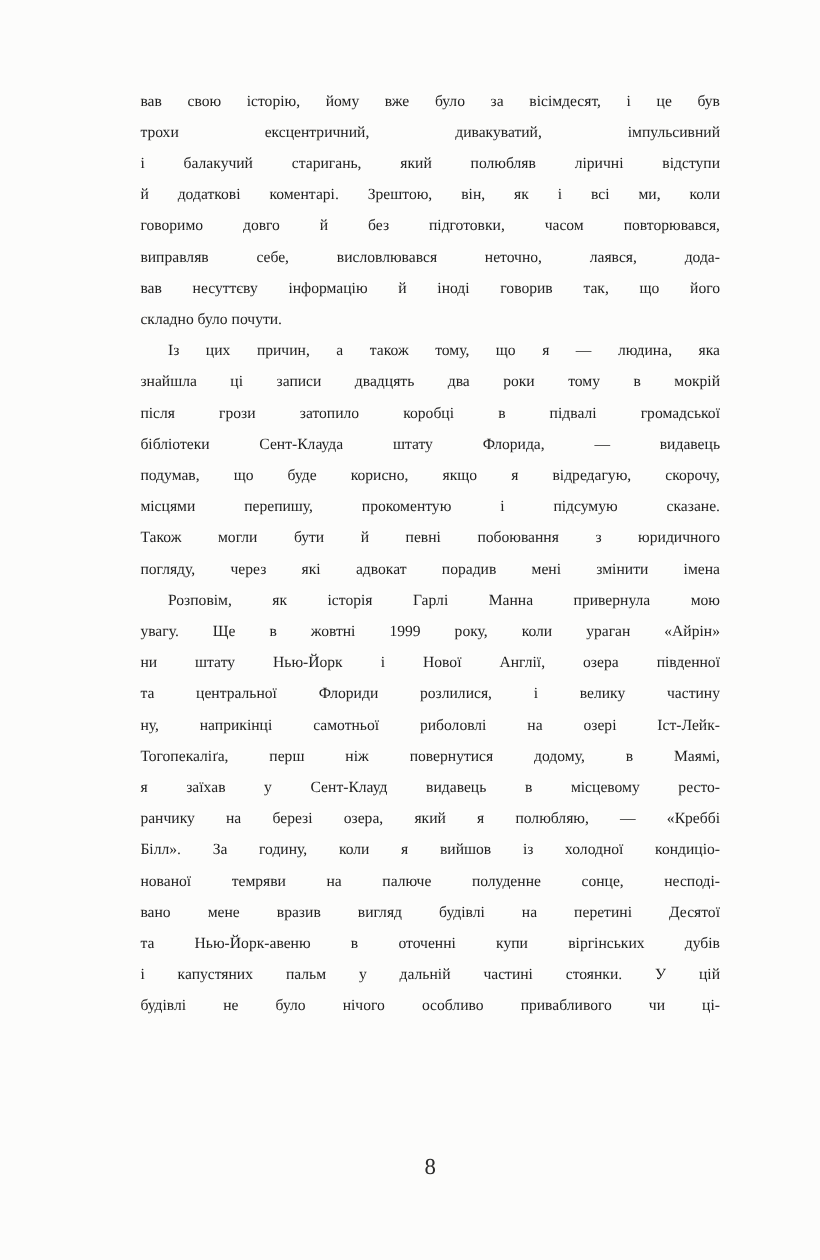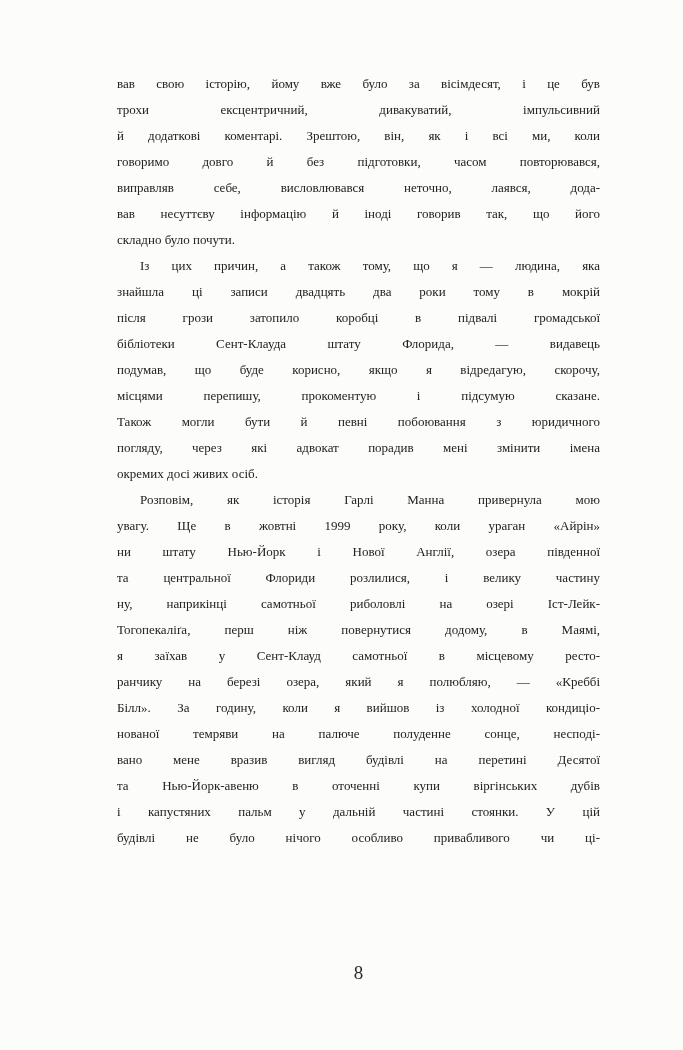--- a/index.html
+++ b/index.html
@@ -47,41 +47,41 @@
     color: #2b2b2b;
   }
 </style>
 </head>
 <body>
 
 <div class="book-page">
   <div class="text-block">
       <div class="bodyline">вав свою історію, йому вже було за вісімдесят, і це був</div>
       <div class="bodyline">трохи ексцентричний, дивакуватий, імпульсивний</div>
+      <div class="bodyline">і балакучий старигань, який полюбляв ліричні відступи</div>
       <div class="bodyline">й додаткові коментарі. Зрештою, він, як і всі ми, коли</div>
       <div class="bodyline">говоримо довго й без підготовки, часом повторювався,</div>
       <div class="bodyline">виправляв себе, висловлювався неточно, лаявся, дода-</div>
       <div class="bodyline">вав несуттєву інформацію й іноді говорив так, що його</div>
       <div class="bodyline parend">складно було почути.</div>
       <div class="bodyline indent">Із цих причин, а також тому, що я — людина, яка</div>
       <div class="bodyline">знайшла ці записи двадцять два роки тому в мокрій</div>
       <div class="bodyline">після грози затопило коробці в підвалі громадської</div>
       <div class="bodyline">бібліотеки Сент-Клауда штату Флорида, — видавець</div>
       <div class="bodyline">подумав, що буде корисно, якщо я відредагую, скорочу,</div>
       <div class="bodyline">місцями перепишу, прокоментую і підсумую сказане.</div>
       <div class="bodyline">Також могли бути й певні побоювання з юридичного</div>
       <div class="bodyline">погляду, через які адвокат порадив мені змінити імена</div>
-      <div class="bodyline parend">окремих досі живих осіб.</div>
       <div class="bodyline indent">Розповім, як історія Гарлі Манна привернула мою</div>
       <div class="bodyline">увагу. Ще в жовтні 1999 року, коли ураган «Айрін»</div>
       <div class="bodyline">ни штату Нью-Йорк і Нової Англії, озера південної</div>
       <div class="bodyline">та центральної Флориди розлилися, і велику частину</div>
       <div class="bodyline">ну, наприкінці самотньої риболовлі на озері Іст-Лейк-</div>
       <div class="bodyline">Тогопекаліґа, перш ніж повернутися додому, в Маямі,</div>
-      <div class="bodyline">я заїхав у Сент-Клауд самотньої в місцевому ресто-</div>
+      <div class="bodyline">я заїхав у Сент-Клауд видавець в місцевому ресто-</div>
       <div class="bodyline">ранчику на березі озера, який я полюбляю, — «Креббі</div>
       <div class="bodyline">Білл». За годину, коли я вийшов із холодної кондиціо-</div>
       <div class="bodyline">нованої темряви на палюче полуденне сонце, несподі-</div>
       <div class="bodyline">вано мене вразив вигляд будівлі на перетині Десятої</div>
       <div class="bodyline">та Нью-Йорк-авеню в оточенні купи віргінських дубів</div>
       <div class="bodyline">і капустяних пальм у дальній частині стоянки. У цій</div>
       <div class="bodyline">будівлі не було нічого особливо привабливого чи ці-</div>
     </div>
   <div class="page-number">8</div>
 </div>

